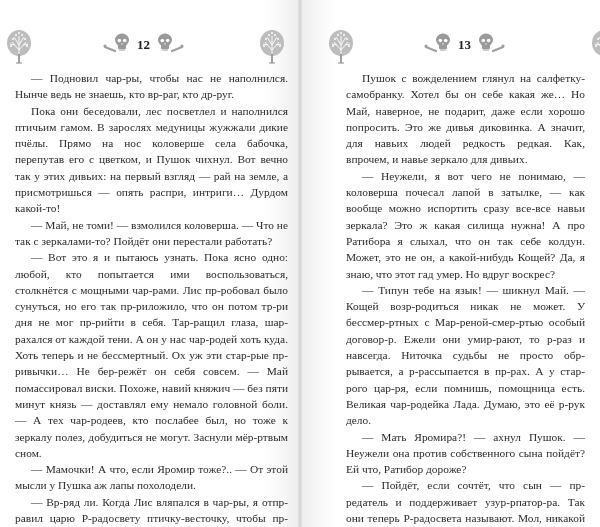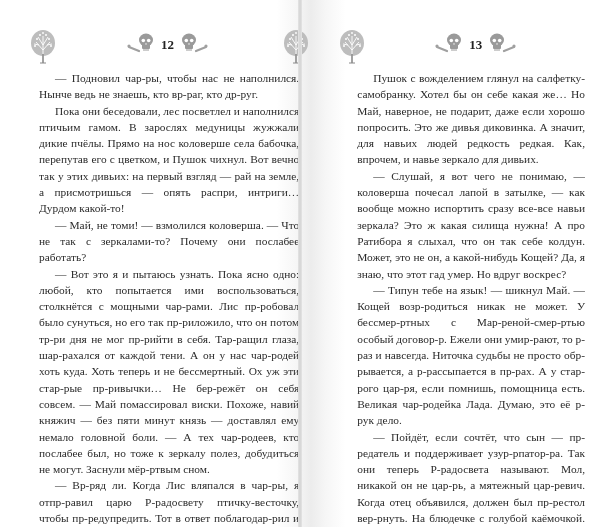--- a/index.html
+++ b/index.html
@@ -7,21 +7,20 @@
     width: 600px; height: 527px; overflow: hidden;
     background: #ffffff;
     font-family: "Liberation Serif", "DejaVu Serif", serif;
     color: #2b2b2b;
   }
   .spread { position: relative; width: 600px; height: 527px; display: flex; }
   .page { position: relative; width: 300px; height: 527px; box-sizing: border-box; }
   .page.left {
     background: linear-gradient(to right, #ffffff 0%, #ffffff 88%, #f6f6f6 95%, #ececec 100%);
     padding: 0 12px 0 15px;
-    margin-left: 24px;
   }
   .page.right {
     background: linear-gradient(to left, #ffffff 0%, #ffffff 88%, #f6f6f6 95%, #ececec 100%);
     padding: 0 15px 0 46px;
   }
   .spine {
     position: absolute; left: 298px; top: 0; width: 4px; height: 527px;
     background: linear-gradient(to right, #e4e4e4, #d4d4d4, #e4e4e4);
   }
   .header { position: relative; height: 70px; }
@@ -103,22 +102,23 @@
             <use href="#skull-left"></use>
           </svg>
       </div>
       <svg class="tree r" viewBox="0 0 26 34">
           <use href="#tree-shape"></use>
         </svg>
     </div>
     <div class="text">
       <p>— Подновил чар-ры, чтобы нас не наполнился. Нынче ведь не знаешь, кто вр-раг, кто др-руг.</p>
       <p>Пока они беседовали, лес посветлел и наполнился птичьим гамом. В зарослях медуницы жужжали дикие пчёлы. Прямо на нос коловерше села бабочка, перепутав его с цветком, и Пушок чихнул. Вот вечно так у этих дивьих: на первый взгляд — рай на земле, а присмотришься — опять распри, интриги… Дурдом какой-то!</p>
-      <p>— Май, не томи! — взмолился коловерша. — Что не так с зеркалами-то? Почему они послабее работать?</p>
+      <p>— Май, не томи! — взмолился коловерша. — Что не так с зеркалами-то? Пойдёт они перестали работать?</p>
       <p>— Вот это я и пытаюсь узнать. Пока ясно одно: любой, кто попытается ими воспользоваться, столкнётся с мощными чар-рами. Лис пр-робовал было сунуться, но его так пр-риложило, что он потом тр-ри дня не мог пр-рийти в себя. Тар-ращил глаза, шар-рахался от каждой тени. А он у нас чар-родей хоть куда. Хоть теперь и не бессмертный. Ох уж эти стар-рые пр-ривычки… Не бер-режёт он себя совсем. — Май помассировал виски. Похоже, навий княжич — без пяти минут князь — доставлял ему немало головной боли. — А тех чар-родеев, кто послабее был, но тоже к зеркалу полез, добудиться не могут. Заснули мёр-ртвым сном.</p>
+      <p>— Мамочки! А что, если Яромир тоже?.. — От этой мысли у Пушка аж лапы похолодели.</p>
       <p>— Вр-ряд ли. Когда Лис вляпался в чар-ры, я отпр-равил царю Р-радосвету птичку-весточку, чтобы пр-редупредить. Тот в ответ поблагодар-рил и сказал, что у них всё в пор-рядке.</p>
 
     </div>
   </div>
 
   <div class="page right">
     <div class="header">
       <svg class="tree l" viewBox="0 0 26 34">
           <use href="#tree-shape"></use>
         </svg>
@@ -130,21 +130,22 @@
         <svg class="skull" viewBox="0 0 28 20" style="transform:scaleX(-1)">
             <use href="#skull-left"></use>
           </svg>
       </div>
       <svg class="tree r" viewBox="0 0 26 34">
           <use href="#tree-shape"></use>
         </svg>
     </div>
     <div class="text">
       <p>Пушок с вожделением глянул на салфетку-самобранку. Хотел бы он себе какая же… Но Май, наверное, не подарит, даже если хорошо попросить. Это же дивья диковинка. А значит, для навьих людей редкость редкая. Как, впрочем, и навье зеркало для дивьих.</p>
-      <p>— Слушай, я вот чего не понимаю, — коловерша почесал лапой в затылке, — как вообще можно испортить сразу все-все навьи зеркала? Это ж какая силища нужна! А про Ратибора я слыхал, что он так себе колдун. Может, это не он, а какой-нибудь Кощей? Да, я знаю, что этот гад умер. Но вдруг воскрес?</p>
+      <p>— Неужели, я вот чего не понимаю, — коловерша почесал лапой в затылке, — как вообще можно испортить сразу все-все навьи зеркала? Это ж какая силища нужна! А про Ратибора я слыхал, что он так себе колдун. Может, это не он, а какой-нибудь Кощей? Да, я знаю, что этот гад умер. Но вдруг воскрес?</p>
       <p>— Типун тебе на язык! — шикнул Май. — Кощей возр-родиться никак не может. У бессмер-ртных с Мар-реной-смер-ртью особый договор-р. Ежели они умир-рают, то р-раз и навсегда. Ниточка судьбы не просто обр-рывается, а р-рассыпается в пр-рах. А у стар-рого цар-ря, если помнишь, помощница есть. Великая чар-родейка Лада. Думаю, это её р-рук дело.</p>
+      <p>— Мать Яромира?! — ахнул Пушок. — Неужели она против собственного сына пойдёт? Ей что, Ратибор дороже?</p>
       <p>— Пойдёт, если сочтёт, что сын — пр-редатель и поддерживает узур-рпатор-ра. Так они теперь Р-радосвета называют. Мол, никакой он не цар-рь, а мятежный цар-ревич. Когда отец объявился, должен был пр-рестол вер-рнуть. На блюдечке с голубой каёмочкой. Что же до зер-ркал, они все между собой связаны. И с Дор-рогой Снов.</p>
 
     </div>
   </div>
 
   <div class="spine"></div>
 </div>
 
 </body></html>

